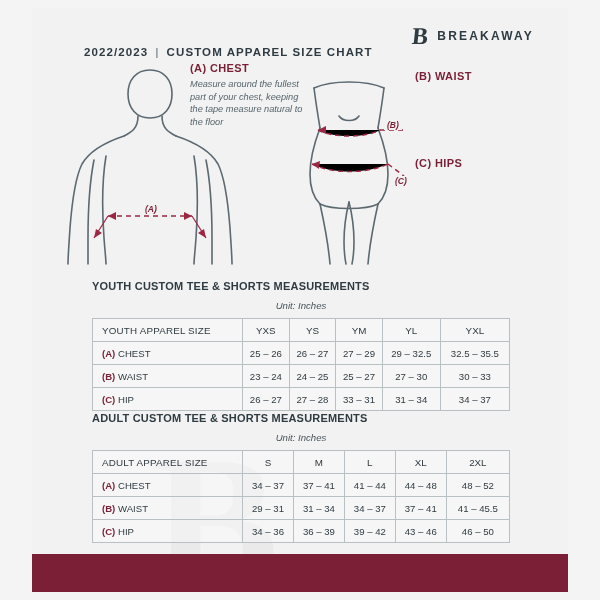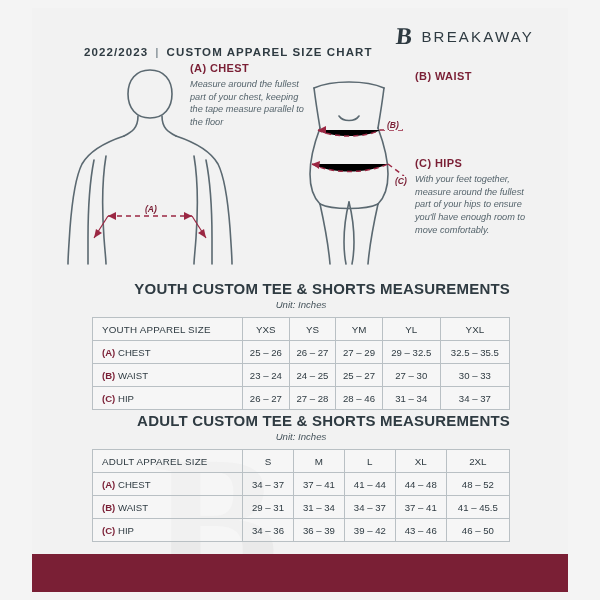--- a/index.html
+++ b/index.html
@@ -80,22 +80,22 @@
   }
   .brand-mark {
     font-family: "Liberation Serif", serif;
     font-size: 24px;
     font-weight: bold;
     color: #2f3b42;
     line-height: 1;
     transform: skewX(-6deg);
   }
   .brand-name {
-    font-size: 15px;
-    font-weight: normal;
+    font-size: 12px;
+    font-weight: bold;
     letter-spacing: 2.2px;
     color: #2f3b42;
   }
 
   
   .diagram {
     position: absolute;
     left: 0;
     top: 44px;
     width: 536px;
@@ -128,32 +128,32 @@
     font-size: 8.5px;
     font-weight: bold;
     font-style: italic;
     background: #f2f2f2;
     padding: 0 3px;
   }
 
   
   .tbl-wrap { position: absolute; left: 60px; width: 418px; }
   .tbl-title {
-    text-align: right;
-    font-size: 15px;
+    text-align: left;
+    font-size: 11px;
     font-weight: bold;
     color: #2f3b42;
     letter-spacing: .2px;
   }
   .tbl-sub {
     text-align: center;
     font-size: 9.6px;
     font-style: italic;
     color: #46545c;
-    margin-top: 2px;
+    margin-top: 8px;
     margin-bottom: 7px;
   }
   table {
     width: 100%;
     border-collapse: collapse;
     background: rgba(255,255,255,0.35);
   }
   th, td {
     border: 1px solid #b9c0c4;
     height: 22px;
@@ -254,28 +254,27 @@
 
         <g stroke="#9b2743" stroke-width="1.5" stroke-dasharray="5 4">
           <path d="M280 112 C300 122 334 122 356 112"></path>
           <line x1="356" y1="112" x2="372" y2="124"></line>
         </g>
         <polygon points="280,112 288,109 287,117" fill="#9b2743"></polygon>
       </svg>
 
       <div class="note note-chest">
         <div class="note-title">(A) CHEST</div>
-        <div class="note-body">Measure around the fullest part of your chest, keeping the tape measure parallel to the floor</div>
+        <div class="note-body">Measure around the fullest part of your chest, keeping the tape measure natural to the floor</div>
       </div>
       <div class="note note-waist">
         <div class="note-title">(B) WAIST</div>
       </div>
       <div class="note note-hips">
         <div class="note-title">(C) HIPS</div>
-        <div class="note-body">With your feet together, measure around the fullest part of your hips to ensure you'll have enough room to move comfortably.</div>
       </div>
 
       <span class="tag" style="left:110px; top:152px;">(A)</span>
       <span class="tag" style="left:352px; top:68px;">(B)</span>
       <span class="tag" style="left:360px; top:124px;">(C)</span>
     </div>
 
     <div class="tbl-wrap youth">
       <div class="tbl-title">YOUTH CUSTOM TEE &amp; SHORTS MEASUREMENTS</div>
       <div class="tbl-sub">Unit: Inches</div>
@@ -304,21 +303,21 @@
             <td>23 – 24</td>
             <td>24 – 25</td>
             <td>25 – 27</td>
             <td>27 – 30</td>
             <td>30 – 33</td>
           </tr>
           <tr>
             <td class="rowhead"><span class="lbl">(C)</span> <span>HIP</span></td>
             <td>26 – 27</td>
             <td>27 – 28</td>
-            <td>28 – 46</td>
+            <td>33 – 31</td>
             <td>31 – 34</td>
             <td>34 – 37</td>
           </tr>
         </tbody>
       </table>
     </div>
 
     <div class="tbl-wrap adult">
       <div class="tbl-title">ADULT CUSTOM TEE &amp; SHORTS MEASUREMENTS</div>
       <div class="tbl-sub">Unit: Inches</div>

